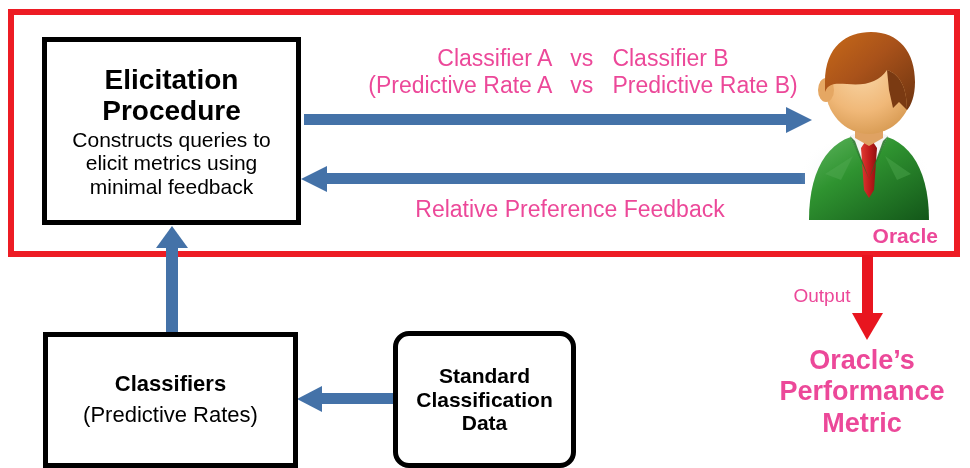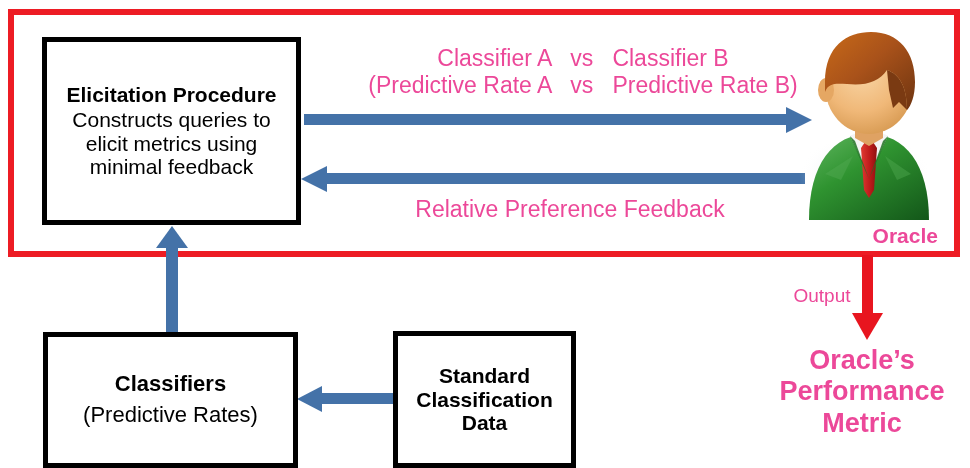--- a/index.html
+++ b/index.html
@@ -43,40 +43,41 @@
   }
   .box .line { display: block; line-height: 1.12; }
 
   #elicitation-box {
     left: 42px;
     top: 37px;
     width: 259px;
     height: 188px;
     font-size: 21px;
   }
-  #elicitation-box .title { font-size: 21px; font-weight: bold; margin-bottom: 1px; text-align: right; }
+  #elicitation-box .title { font-size: 28px; font-weight: bold; margin-bottom: 1px; }
 
   #classifiers-box {
     left: 43px;
     top: 332px;
     width: 255px;
     height: 136px;
     font-size: 22px;
     gap: 6px;
   }
   #classifiers-box .title { font-weight: bold; font-size: 22px; }
   #classifiers-box .sub { font-size: 22px; }
 
   #data-box {
     left: 393px;
     top: 331px;
     width: 183px;
     height: 137px;
     font-size: 21px;
     font-weight: bold;
+    border-radius: 16px;
   }
 
   
   .label {
     position: absolute;
     color: #ec4899;
     text-align: center;
     line-height: 1.18;
   }
   #query-label {

